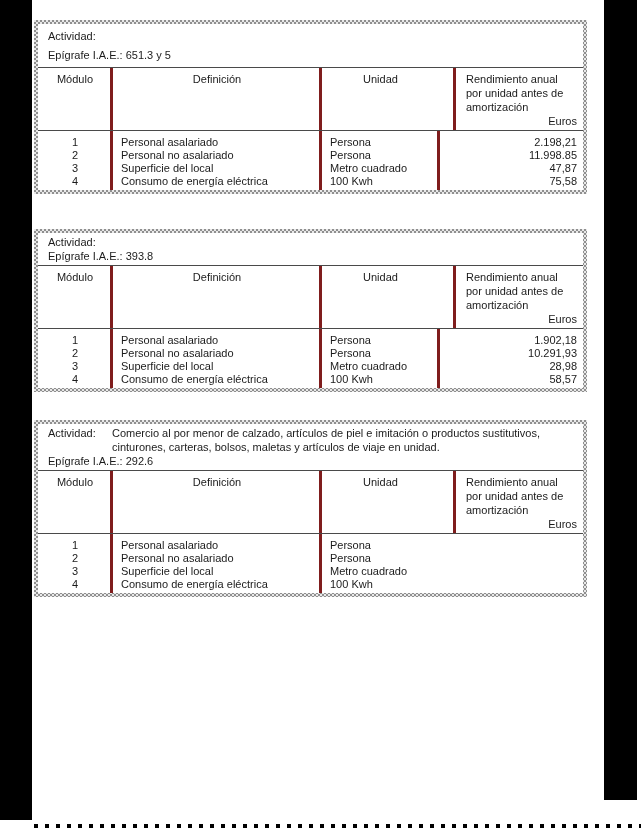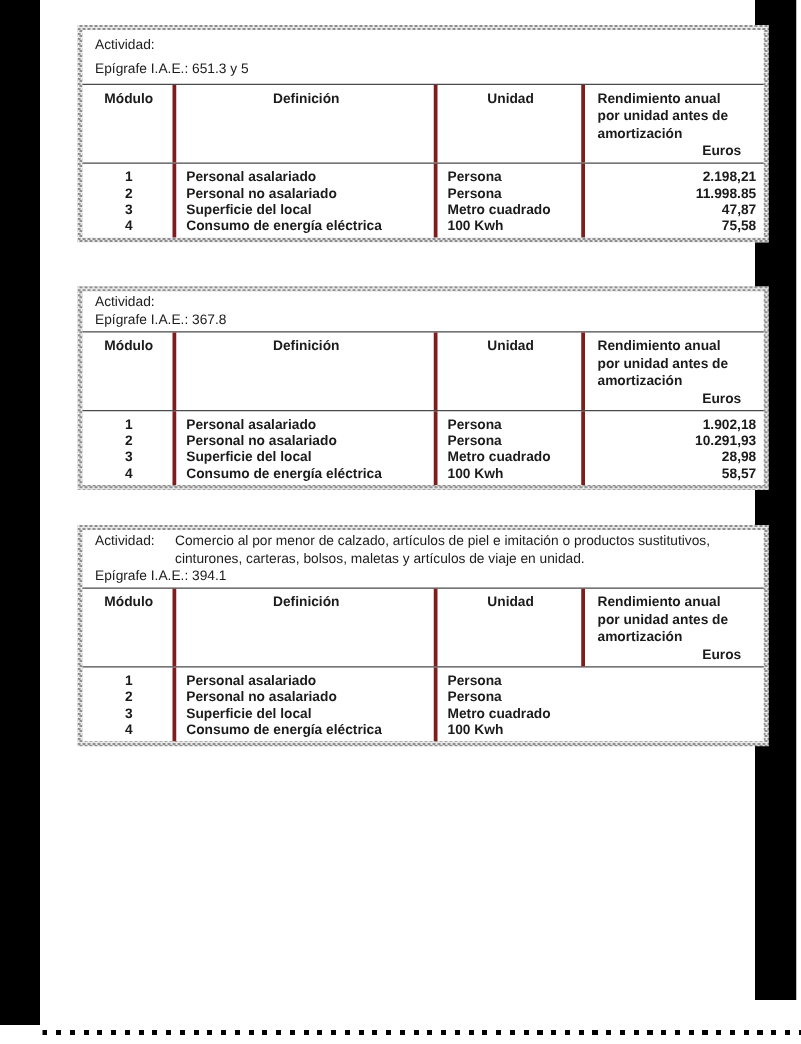--- a/index.html
+++ b/index.html
@@ -12,21 +12,21 @@
     overflow: hidden;
   }
   
   .band-left  { position: absolute; left: 0;   top: 0; width: 32px; height: 820px; background: #000; }
   .band-right { position: absolute; left: 604px; top: 0; width: 33px; height: 800px; background: #000; }
   .dotted-sep {
     position: absolute; left: 34px; top: 824px; width: 607px; height: 4px;
     background: repeating-linear-gradient(90deg, #000 0 4px, transparent 4px 11px);
   }
   
-  .content { position: absolute; left: 62px; top: 20px; width: 553px; }
+  .content { position: absolute; left: 34px; top: 20px; width: 553px; }
 
   
   .block {
     padding: 4px;
     background: conic-gradient(#8f8f8f 25%, #e9e9e9 0 50%, #8f8f8f 0 75%, #e9e9e9 0);
     background-size: 4px 4px;
   }
   .block + .block.gap-a { margin-top: 35px; }
   .block + .block.gap-b { margin-top: 28px; }
   .inner { background: #ffffff; }
@@ -39,25 +39,25 @@
   .act-text { flex: 1; }
 
   
   .grid { display: grid; grid-template-columns: 72px 209px 118px 1fr; }
   .header-row {
     border-top: 1px solid #4a4a4a;
     border-bottom: 1px solid #4a4a4a;
     min-height: 61px;
   }
   .data-row { min-height: 57px; }
-  .cell { padding: 4px 6px 2px 8px; font-size: 11px; line-height: 14px; font-weight: bold; }
+  .cell { padding: 4px 6px 2px 8px; font-size: 11px; line-height: 14px; }
   .grid .cell + .cell { border-left: 3px solid #7f1d1d; }
   .center { text-align: center; }
   .data-row .cell { line-height: 13px; padding-top: 5px; }
-  .c-ren-head { padding-left: 10px; padding-right: 18px; }
+  .c-ren-head { padding-left: 10px; padding-right: 6px; margin-left: 16px; }
   .ren-lines { white-space: pre-line; }
   .euros { text-align: right; }
   .c-mod-data { text-align: center; }
   .c-ren-data { text-align: right; }
 </style>
 </head>
 <body>
 
 <div>
   <div class="band-left"></div>
@@ -113,21 +113,21 @@
         </div>
       </div>
     </div>
 
     <div class="block gap-a">
       <div class="inner">
         <div class="head">
           <div class="act-line">
             <span class="act-label">Actividad:</span>
           </div>
-          <div>Epígrafe I.A.E.: 367.8</div>
+          <div>Epígrafe I.A.E.: 393.8</div>
         </div>
         <div class="grid header-row">
           <div class="cell center">Módulo</div>
           <div class="cell center">Definición</div>
           <div class="cell center">Unidad</div>
           <div class="cell c-ren-head">
             <div class="ren-lines">Rendimiento anual
 por unidad antes de
 amortización</div>
             <div class="euros">Euros</div>
@@ -162,21 +162,21 @@
       </div>
     </div>
 
     <div class="block gap-b">
       <div class="inner">
         <div class="head">
           <div class="act-line">
             <span class="act-label">Actividad:</span>
             <span class="act-text">Comercio al por menor de calzado, artículos de piel e imitación o productos sustitutivos, cinturones, carteras, bolsos, maletas y artículos de viaje en unidad.</span>
           </div>
-          <div>Epígrafe I.A.E.: 394.1</div>
+          <div>Epígrafe I.A.E.: 292.6</div>
         </div>
         <div class="grid header-row">
           <div class="cell center">Módulo</div>
           <div class="cell center">Definición</div>
           <div class="cell center">Unidad</div>
           <div class="cell c-ren-head">
             <div class="ren-lines">Rendimiento anual
 por unidad antes de
 amortización</div>
             <div class="euros">Euros</div>

